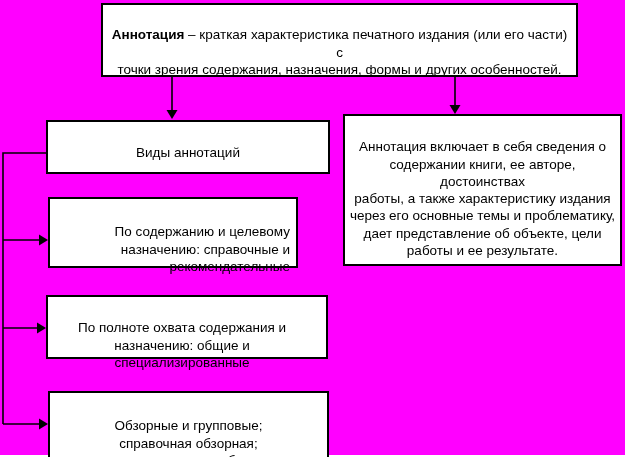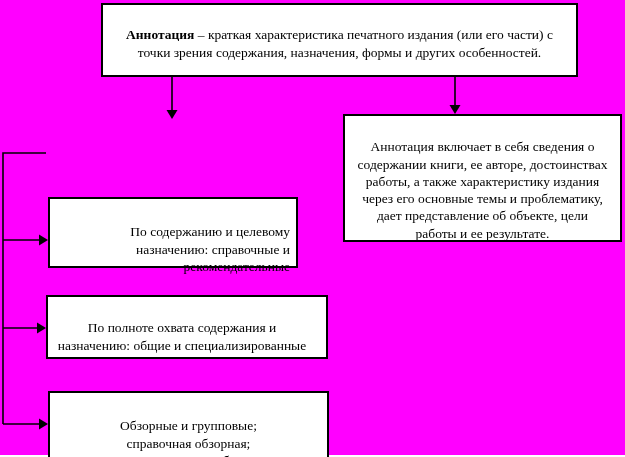--- a/index.html
+++ b/index.html
@@ -5,21 +5,21 @@
   html, body {
     margin: 0;
     padding: 0;
     background: #ffffff;
   }
   #canvas {
     position: relative;
     width: 625px;
     height: 457px;
     background: #ffffff;
-    font-family: Liberation Serif, serif;
+    font-family: Liberation Sans, sans-serif;
     color: #000000;
     overflow: hidden;
   }
   #magenta-bg {
     position: absolute;
     left: 0; top: 0;
     width: 625px;
     height: 455px;
     background: #FF00FF;
   }
@@ -30,21 +30,21 @@
     box-sizing: border-box;
     text-align: center;
     font-size: 13.5px;
     line-height: 1.28;
     white-space: pre-line;
   }
   .box .txt { display: inline-block; }
   #definition-box   { left: 101px; top: 3px;   width: 477px; height: 74px;  padding: 4px 8px 0 8px; }
   #definition-box .term { font-weight: bold; }
   #types-box        { left: 46px;  top: 120px; width: 284px; height: 54px;  padding: 5px 6px 0 6px; }
-  #includes-box     { left: 343px; top: 114px; width: 279px; height: 128px; padding: 5px 4px 0 4px; }
+  #includes-box     { left: 343px; top: 114px; width: 279px; height: 152px; padding: 5px 4px 0 4px; }
   #category-box-1   { left: 48px;  top: 197px; width: 250px; height: 71px;  padding: 7px 6px 0 6px; text-align: right; }
   #category-box-2   { left: 46px;  top: 295px; width: 282px; height: 64px;  padding: 5px 16px 0 6px; }
   #category-box-3   { left: 48px;  top: 391px; width: 281px; height: 80px;  padding: 7px 6px 11px 6px; }
   #connector-layer {
     position: absolute;
     left: 0; top: 0;
     width: 625px;
     height: 457px;
     pointer-events: none;
   }
@@ -77,20 +77,23 @@
       <line x1="3" y1="424" x2="40" y2="424" stroke="#000000" stroke-width="1.6"></line>
       <polygon points="39,418.5 39,429.5 48,424" fill="#000000"></polygon>
     </g>
   </svg>
 
   <div class="box" id="definition-box">
     <span class="txt"><span class="term">Аннотация</span><span> – краткая характеристика печатного издания (или его части) с
 точки зрения содержания, назначения, формы и других особенностей.</span></span>
   </div>
 
+  <div class="box" id="types-box">
+    <span class="txt">Виды аннотаций</span>
+  </div>
 
   <div class="box" id="includes-box">
     <span class="txt">Аннотация включает в себя сведения о
 содержании книги, ее авторе, достоинствах
 работы, а также характеристику издания
 через его основные темы и проблематику,
 дает представление об объекте, цели
 работы и ее результате.</span>
   </div>
 

